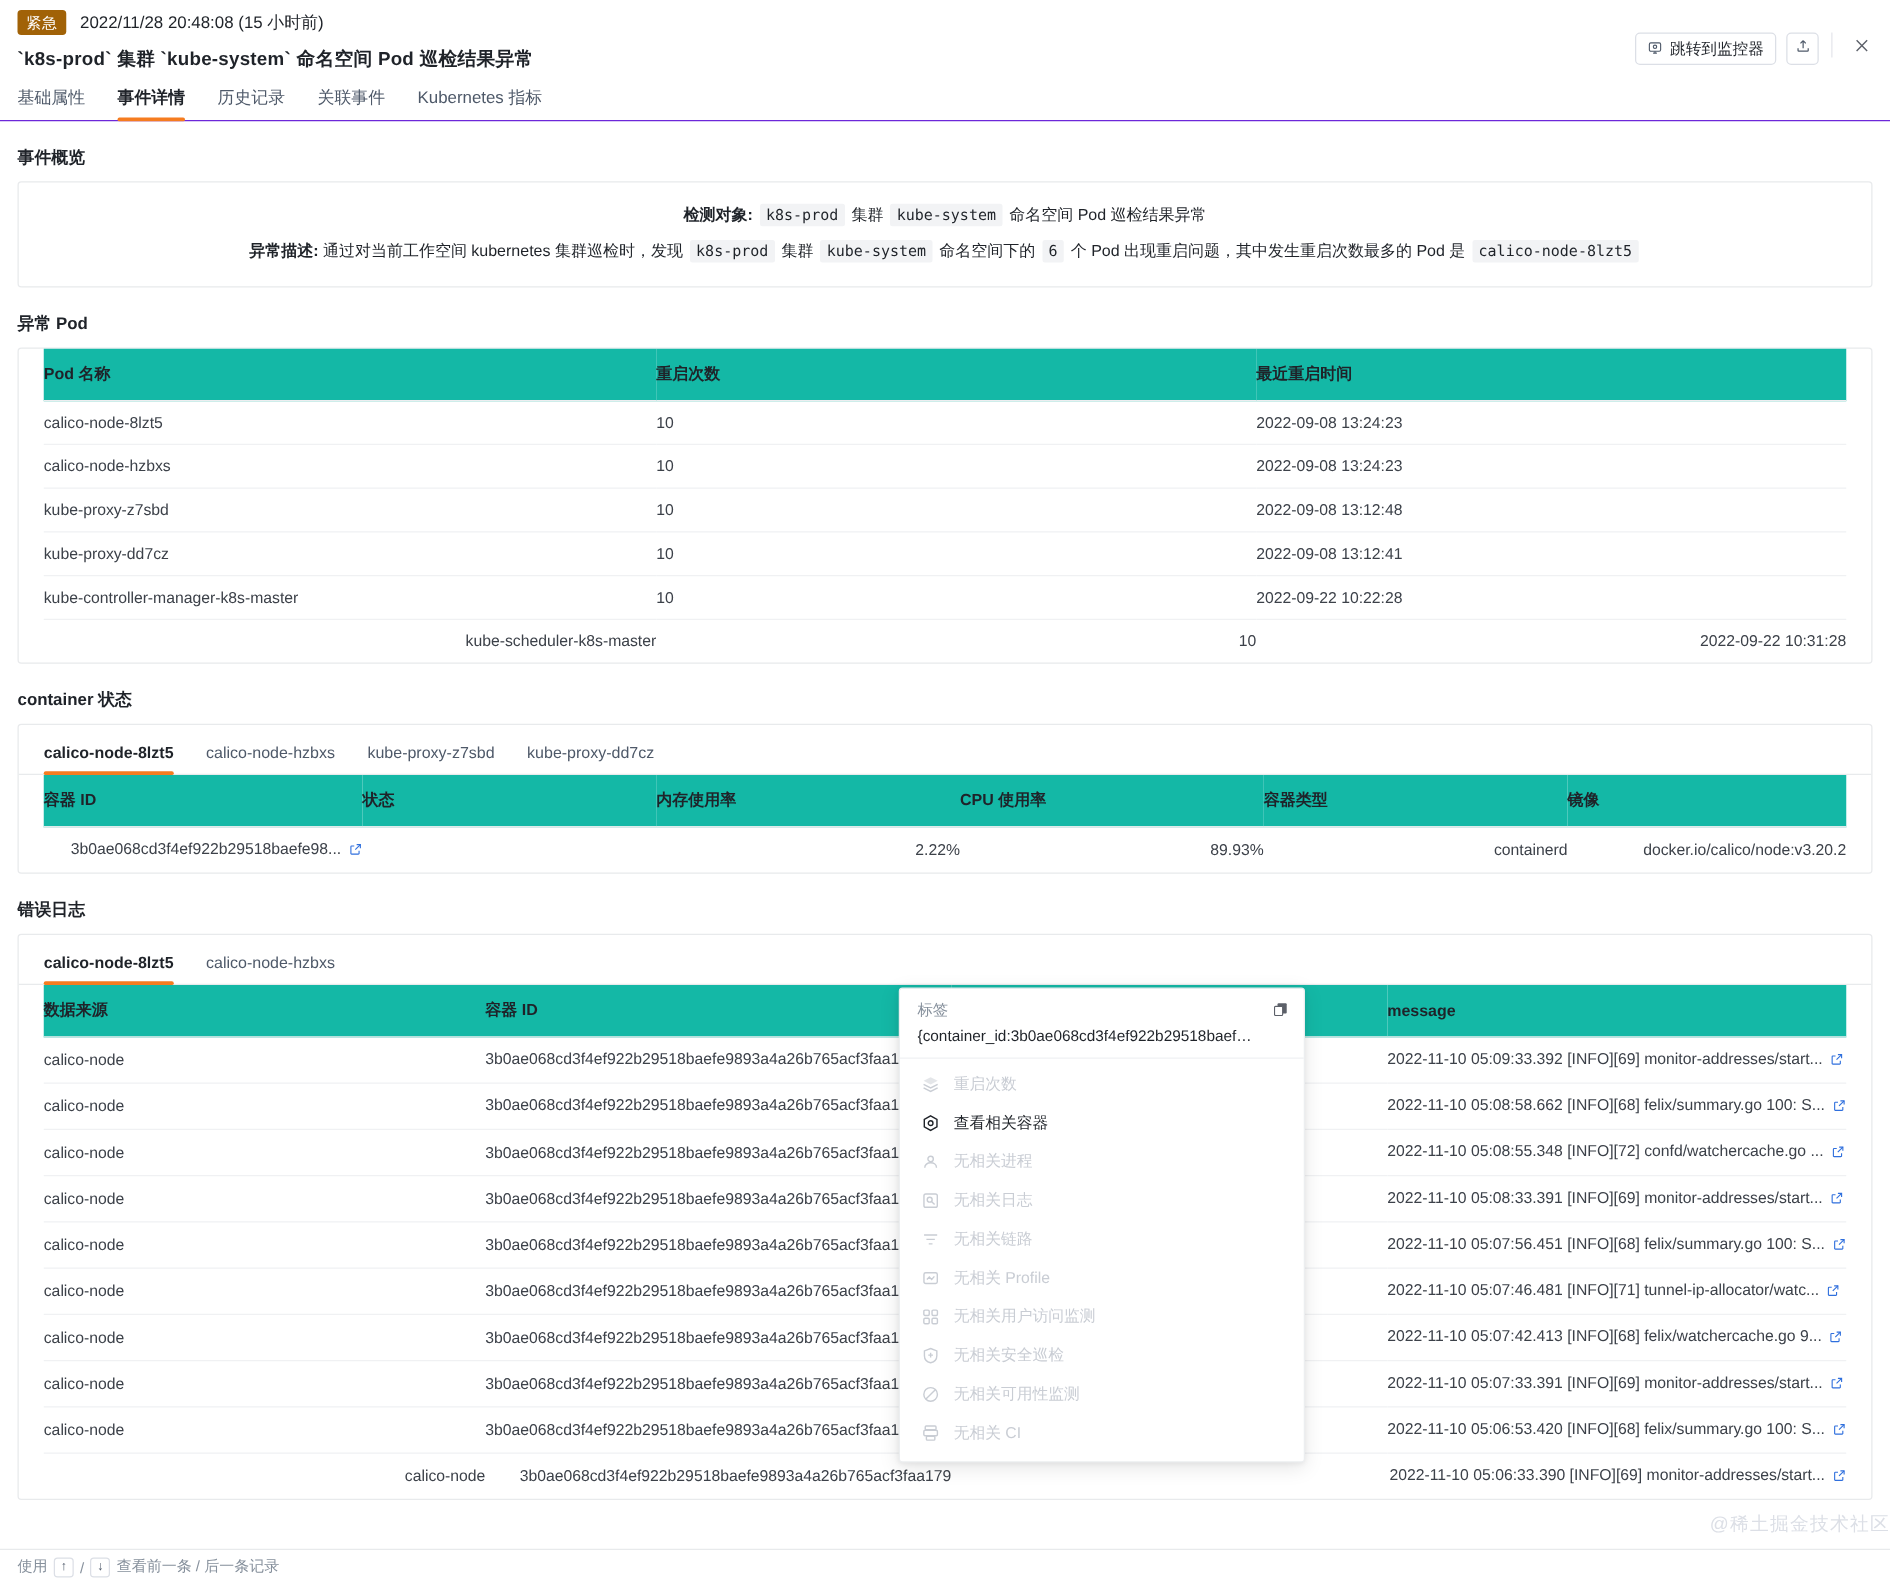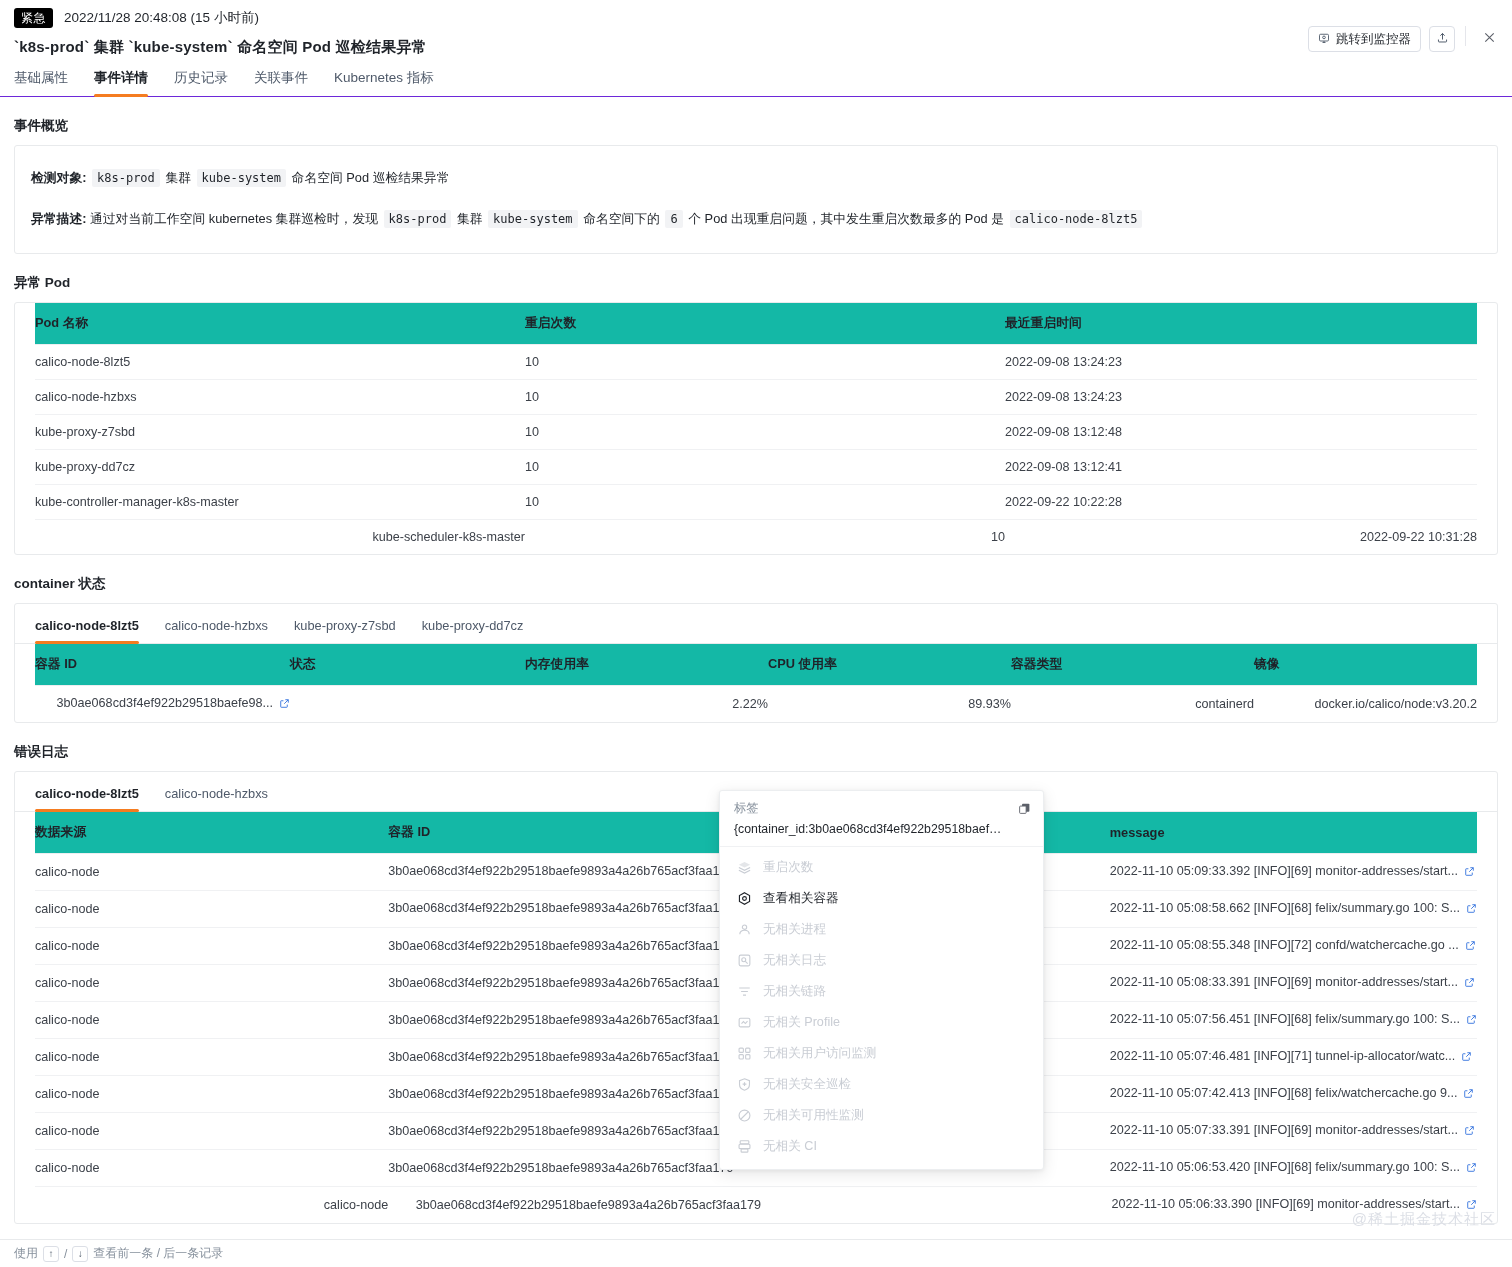--- a/index.html
+++ b/index.html
@@ -13,21 +13,21 @@
   .page { position: relative; width: 1512px; height: 1267px; background:#fff; }
 
   
   .topbar {
     position: relative;
     height: 36px;
     display: flex; align-items: center;
     padding: 0 14px;
   }
   .sev-badge {
-    background: #000000; color: #fff;
+    background: #a16207; color: #fff;
     font-size: 12px; line-height: 1;
     padding: 4px 7px; border-radius: 3px;
     font-weight: 500;
     letter-spacing: .5px;
   }
   .ts { margin-left: 11px; font-size: 13.5px; color: #1f2329; }
   .topbar-right {
     position: absolute; right: 10px; top: 6px;
     display: flex; gap: 8px; margin-top: 20px;
   }
@@ -81,21 +81,21 @@
     margin: 20px 0 10px 14px;
   }
   .card {
     margin: 0 14px;
     border: 1px solid #e8eaec; border-radius: 3px;
     background: #fff;
   }
 
   
   .ov-body { padding: 14px 16px 16px 16px; }
-  .ov-row { font-size: 12.8px; color:#1f2329; line-height: 35px; white-space: nowrap; }
+  .ov-row { font-size: 12.8px; color:#1f2329; line-height: 24px; white-space: nowrap; text-align: center; }
   .ov-row + .ov-row { margin-top: 5px; }
   .ov-label { font-weight: 700; }
   .code {
     background: #f2f3f5; color:#1f2329;
     font-family: "DejaVu Sans Mono", "Liberation Mono", monospace;
     font-size: 12px; padding: 2px 5px; border-radius: 2px;
     margin: 0 2px;
   }
 
   
@@ -166,21 +166,21 @@
     background:#fff;
   }
   .footer-text { font-size:12px; color:#86909c; display:flex; align-items:center; gap:5px; }
   .kbd {
     display:inline-flex; align-items:center; justify-content:center;
     min-width:16px; height:16px; padding:0 3px;
     border:1px solid #dcdfe6; border-radius:3px;
     font-size:10px; color:#4e5969; background:#fff;
   }
   .watermark {
-    position:absolute; right:16px; bottom:38px;
+    position:absolute; right:0; bottom:38px;
     font-size:15px; color:#dcdfe6; letter-spacing:1px;
   }
 </style>
 </head>
 <body>
 
 <div class="page">
 
   <div class="topbar">
     <span class="sev-badge">紧急</span>

